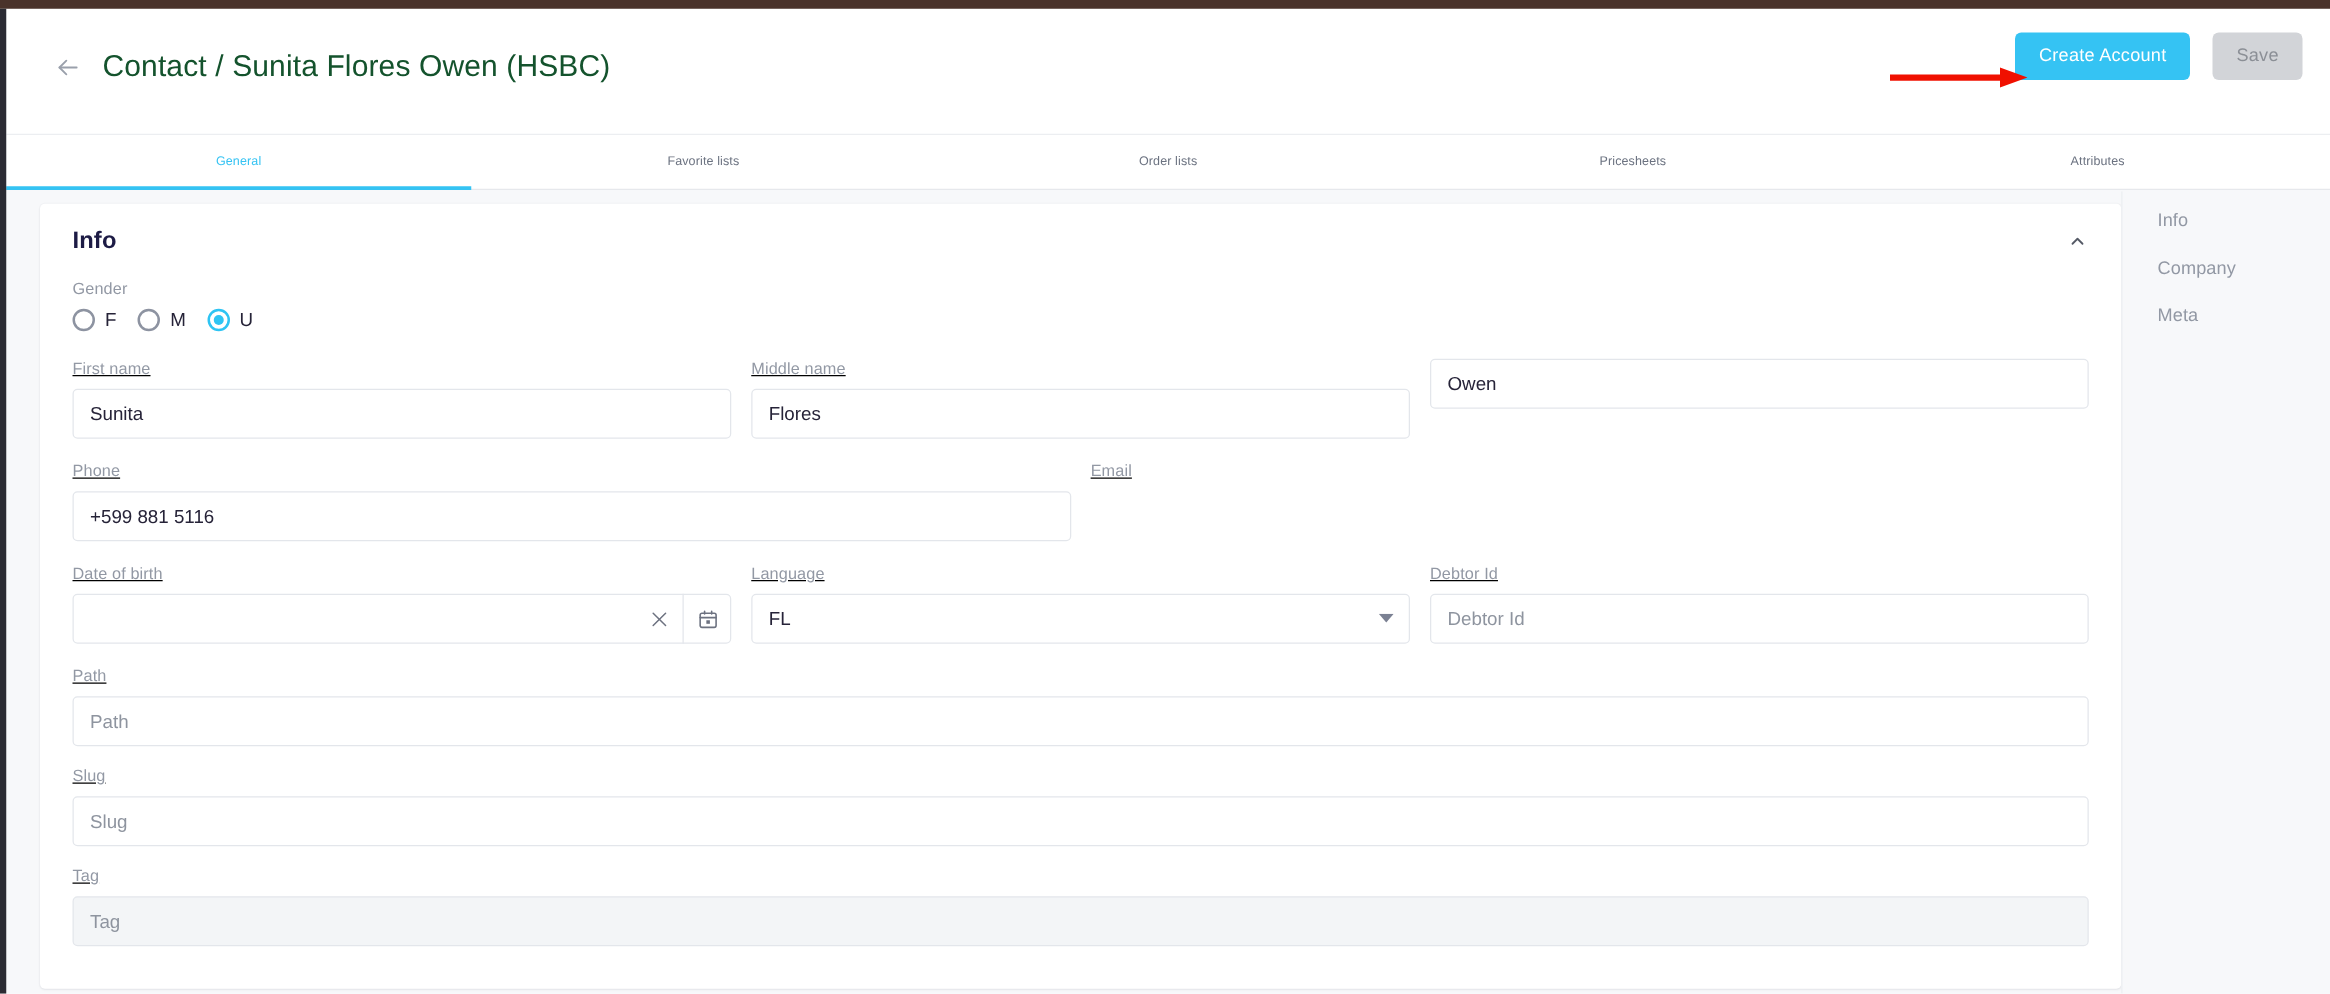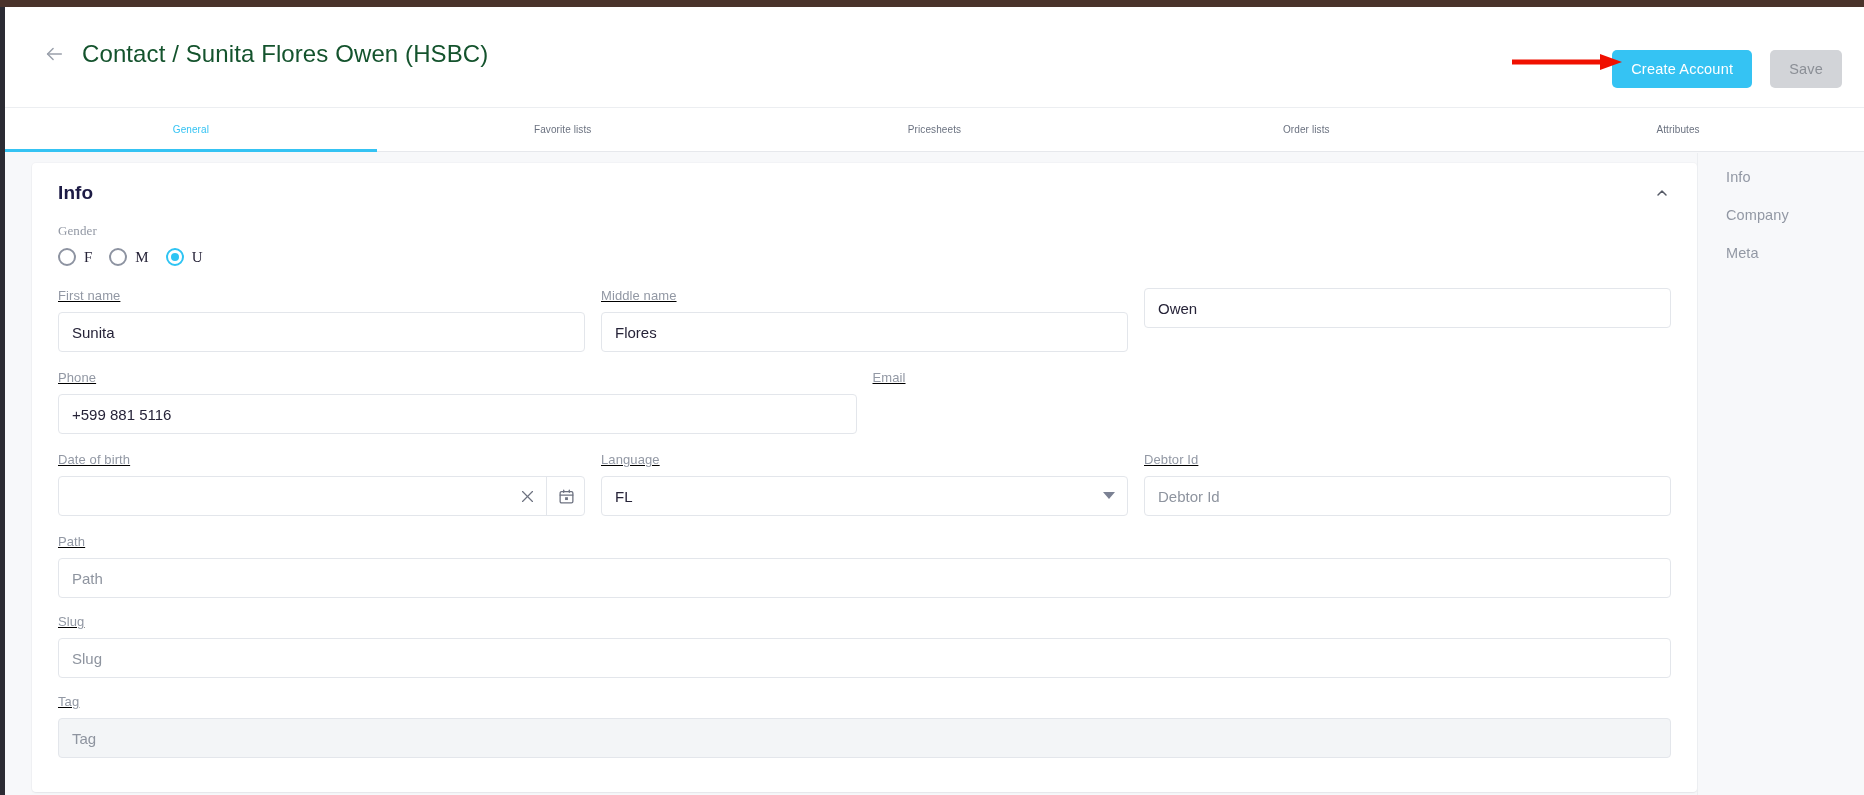--- a/index.html
+++ b/index.html
@@ -68,21 +68,21 @@
     font-size: 24px;
     color: #14532d;
     font-weight: 400;
     white-space: nowrap;
     letter-spacing: 0.1px;
   }
 
   .header-right {
     position: absolute;
     right: 22px;
-    top: 43px;
+    top: 19px;
     display: flex;
     align-items: flex-end;
     gap: 18px;
   }
   .btn {
     border: none;
     border-radius: 5px;
     font-size: 14.5px;
     font-family: "Liberation Sans", sans-serif;
     height: 38px;
@@ -200,21 +200,21 @@
     padding: 0 26px 34px 26px;
   }
 
   
   .field-label {
     font-size: 13px;
     color: #9298a4;
     margin-bottom: 9px;
     letter-spacing: 0.1px;
   }
-  .gender-block { margin-bottom: 22px; font-family: Liberation Serif, serif; }
+  .gender-block { margin-bottom: 22px; }
   .radio-row {
     display: flex;
     align-items: center;
     gap: 0px;
   }
   .radio-item {
     display: flex;
     align-items: center;
     gap: 8px;
     margin-right: 17px;
@@ -367,22 +367,22 @@
 
     <svg class="red-arrow" viewBox="0 0 112 22">
       <line x1="2" y1="11" x2="92" y2="11" stroke="#f01000" stroke-width="5"></line>
       <polygon points="90,3 112,11 90,19" fill="#f01000"></polygon>
     </svg>
   </div>
 
   <div class="tabbar">
     <div class="tab active">General</div>
     <div class="tab">Favorite lists</div>
+    <div class="tab">Order lists</div>
     <div class="tab">Pricesheets</div>
-    <div class="tab">Order lists</div>
     <div class="tab">Attributes</div>
   </div>
 
   <div class="content">
 
     <div class="main-col">
 
       <div class="card">
         <div class="card-head">
           <span class="card-title">Info</span>

